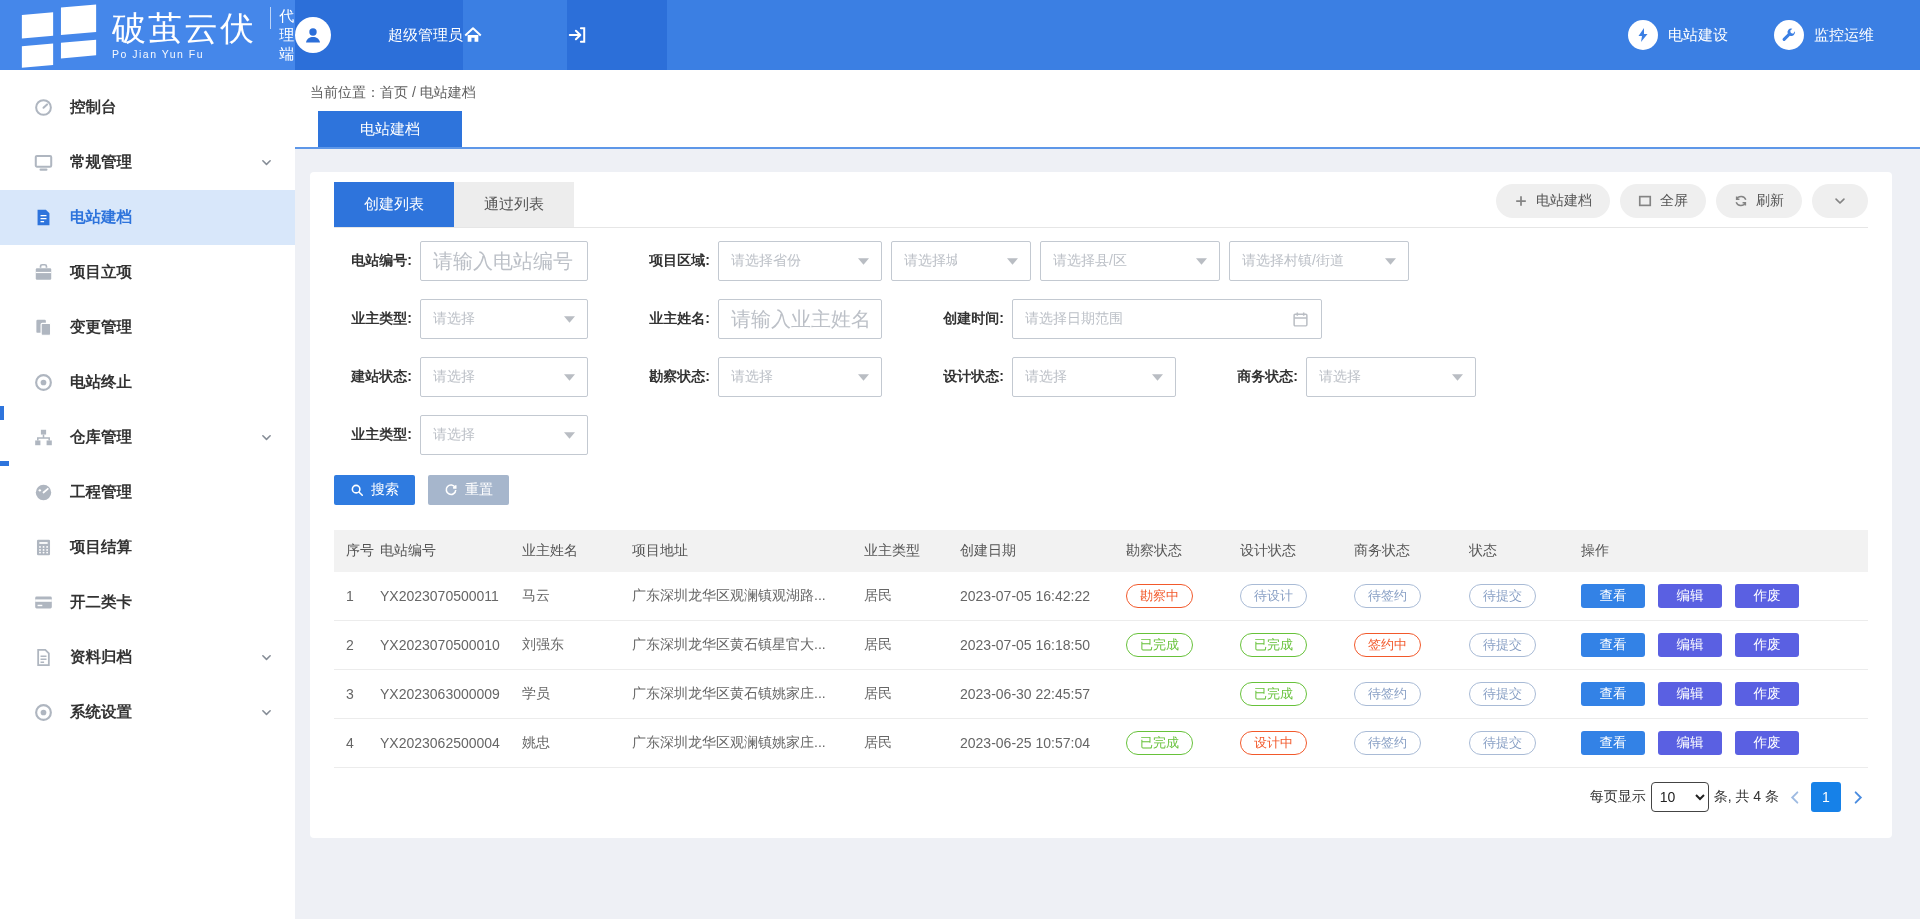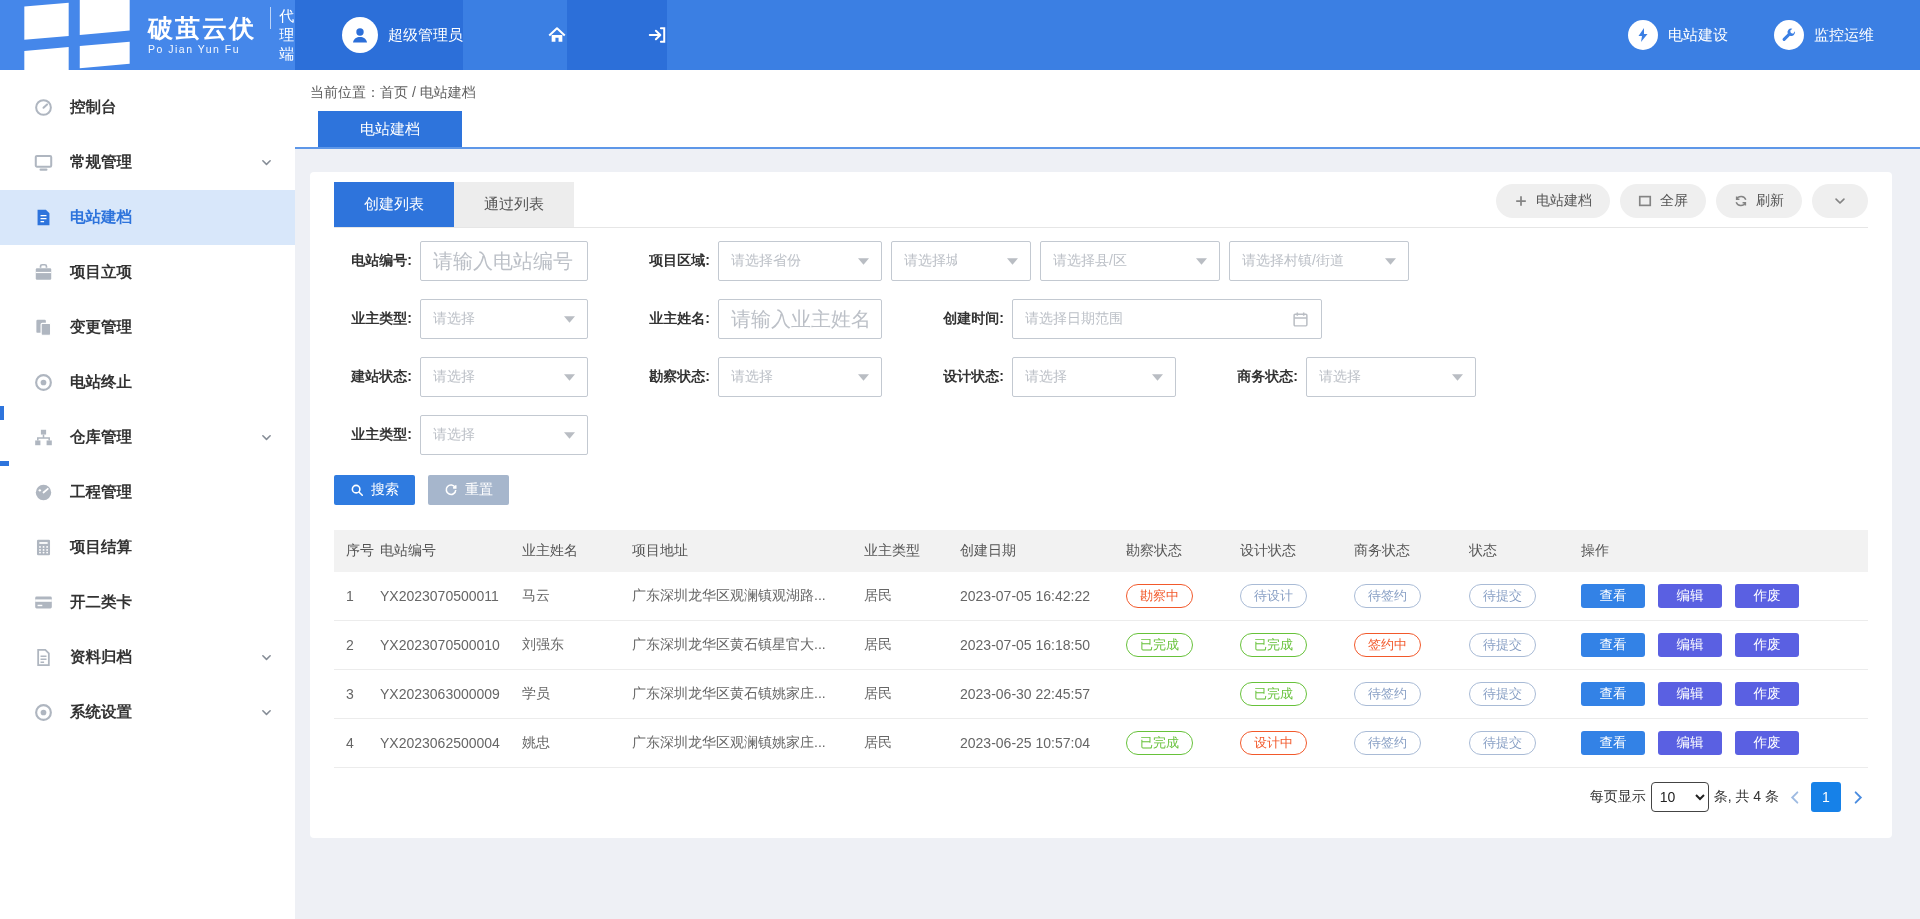--- a/index.html
+++ b/index.html
@@ -8,25 +8,25 @@
     --badge-slate:#89A0C5; --btn-view-bg:#3382E6; --btn-edit-bg:#5A60E2; --reset-bg:#A6B6CC; --pager-active-bg:#1681E8;
   }
   *{box-sizing:border-box}
   body{margin:0;font-family:"Liberation Sans","DejaVu Sans",sans-serif;}
   .app{width:1920px;height:919px;overflow:hidden;background:var(--page-bg);display:flex;flex-direction:column;}
 
   
   .topbar{height:70px;flex:0 0 70px;display:flex;align-items:stretch;background:var(--header-bg);color:#fff;}
   .logo-area{width:295px;flex:0 0 295px;background:var(--header-logo-bg);display:flex;align-items:center;padding-left:16px;gap:10px;cursor:pointer;}
   .logo-mark svg{width:42px;height:42px;display:block}
-  .logo-cn{font-size:25px;font-weight:700;letter-spacing:2px;line-height:1.1;white-space:nowrap}
+  .logo-cn{font-size:34px;font-weight:400;letter-spacing:2px;line-height:1.1;white-space:nowrap}
   .logo-en{font-size:10.5px;letter-spacing:1.5px;opacity:.95;white-space:nowrap}
   .portal{display:flex;align-items:flex-start;gap:9px;margin-left:4px;font-size:15px;}
   .portal-bar{width:1px;height:22px;background:rgba(255,255,255,.65)}
-  .hdr-block{display:flex;align-items:center;justify-content:flex-end;gap:10px;font-size:15px;cursor:pointer;}
+  .hdr-block{display:flex;align-items:center;justify-content:space-between;gap:10px;font-size:15px;cursor:pointer;}
   .hdr-user{width:168px;background:var(--header-block-dark);}
   .avatar{width:36px;height:36px;border-radius:50%;background:#fff;color:var(--header-block-dark);display:flex;align-items:center;justify-content:center;}
   .avatar svg{width:24px;height:24px}
   .hdr-home{width:104px;}
   .hdr-logout{width:100px;background:var(--header-block-dark);}
   .hdr-home svg,.hdr-logout svg{width:20px;height:20px}
   .hdr-right{margin-left:auto;display:flex;align-items:center;gap:46px;padding-right:46px;}
   .hdr-nav-item{display:flex;align-items:center;gap:10px;font-size:15px;cursor:pointer;}
   .nav-circle{width:30px;height:30px;border-radius:50%;background:#fff;color:var(--header-bg);display:flex;align-items:center;justify-content:center;}
   .nav-circle svg{width:16px;height:16px}

